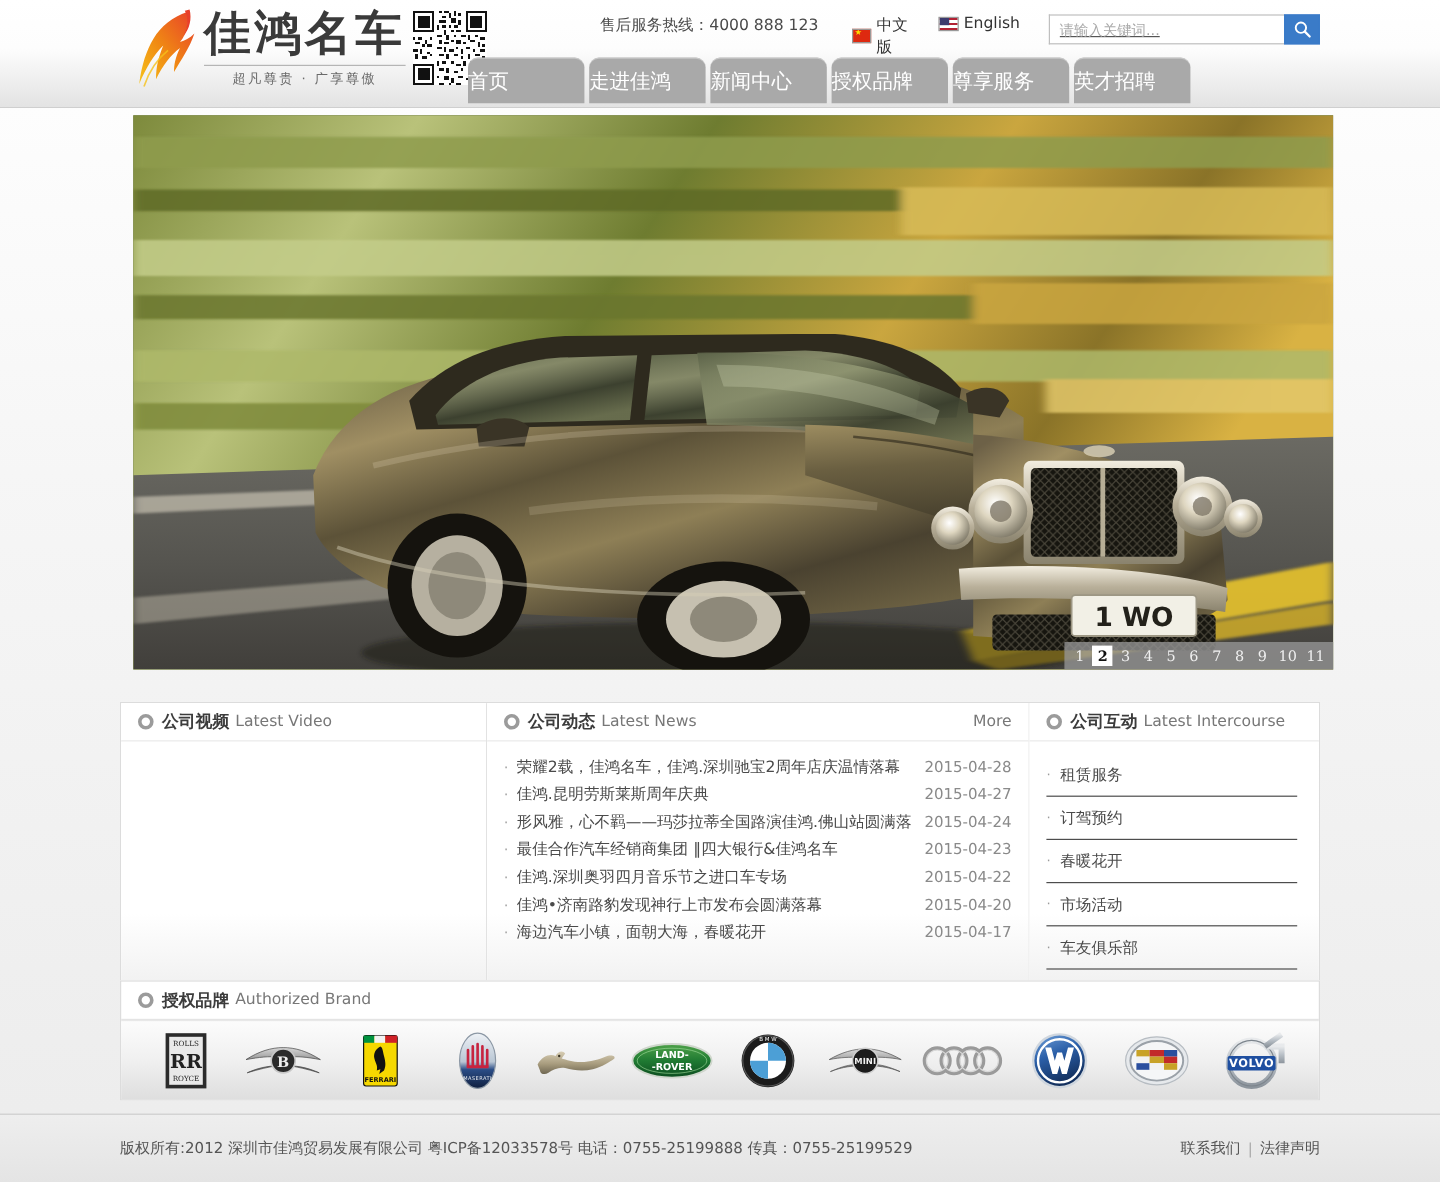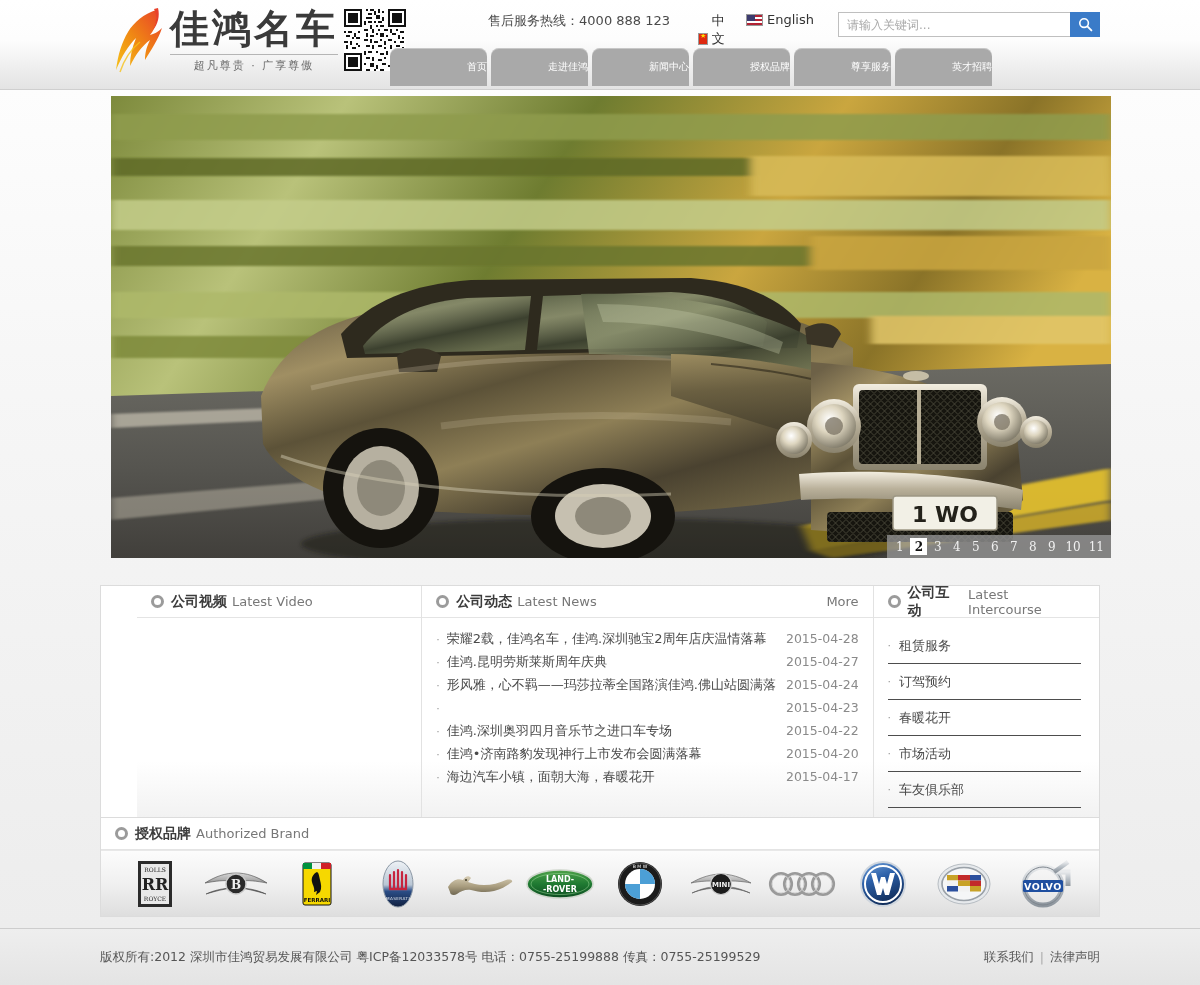--- a/index.html
+++ b/index.html
@@ -42,37 +42,38 @@
   }
   .hotline { font-size: 13px; color: #4a4a4a; margin-right: 22px; white-space: nowrap; }
   .lang { display: flex; align-items: center; font-size: 13px; color: #333; margin-right: 8px; cursor: pointer; }
   .lang .flag { width: 17px; height: 12px; margin-right: 4px; display: inline-block; border: 1px solid #999; }
   .flag-cn { background: #de2910; position: relative; overflow: hidden; }
   .flag-cn::after { content: "★"; position: absolute; color: #ffde00; font-size: 7px; left: 1px; top: -2px; }
   .flag-us { background: repeating-linear-gradient(180deg, #b22234 0 2px, #fff 2px 4px); position: relative; overflow: hidden; }
   .flag-us::before { content: ""; position: absolute; left:0; top:0; width: 8px; height: 6px; background: #3c3b6e; }
   .searchbox { display: flex; margin-left: 10px; }
   .searchbox input {
-    width: 232px; height: 25px; border: 1px solid #bfbfbf; border-right: none;
+    width: 196px; height: 25px; border: 1px solid #bfbfbf; border-right: none;
     padding: 0 8px; font-size: 12px; color: #555; background: #fff; outline: none;
     font-family: "DejaVu Sans", "Liberation Sans", sans-serif;
+    text-decoration: underline;
   }
   .searchbox input::placeholder { color: #aaa; }
   .search-btn {
     width: 30px; height: 25px; background: #3a7bc8; border: 1px solid #3a7bc8;
     display: flex; align-items: center; justify-content: center; cursor: pointer;
   }
 
   
   .nav { position: absolute; left: 390px; top: 48px; display: flex; gap: 4px; }
   .nav-item {
     width: 97px; height: 38px; background: #a9a9a9;
     border-radius: 8px 8px 0 0;
-    display: flex; align-items: center; justify-content: flex-end;
-    color: #fff; font-size: 10px; cursor: pointer;
+    display: flex; align-items: center; justify-content: flex-start;
+    color: #fff; font-size: 17px; cursor: pointer;
     box-shadow: inset 0 1px 0 rgba(255,255,255,.35);
   }
 
   
   .hero {
     position: absolute; left: 111px; top: 96px;
     width: 1000px; height: 462px; overflow: hidden;
     background: #6c7a3a;
   }
   .hero-scene { position: absolute; inset: 0; }
@@ -85,21 +86,21 @@
     min-width: 17px; height: 17px; display: flex; align-items: center; justify-content: center;
     color: #f0f0f0; font-size: 12px; padding: 0 3px; cursor: pointer;
     font-family: "DejaVu Serif", "Liberation Serif", serif;
   }
   .pg.active { background: #fff; color: #111; font-weight: bold; }
 
   
   .panels {
     position: absolute; left: 100px; top: 585px; width: 1000px; height: 232px;
     display: flex; background: #fff;
-    border: 1px solid #dcdcdc; border-bottom: none; padding-left: 36px;
+    border: 1px solid #dcdcdc; border-bottom: none;
   }
   .panel { background: #fff; display: flex; flex-direction: column; }
   .panel.video { width: 305px; border-right: 1px solid #e2e2e2; }
   .panel.news  { width: 452px; border-right: 1px solid #e2e2e2; }
   .panel.inter { width: 241px; }
   .panel-head {
     height: 32px; display: flex; align-items: center; padding: 0 14px;
     border-bottom: 1px solid #e4e4e4; background: #fff;
   }
   .ring {
@@ -520,20 +521,21 @@
             <span class="ttl">佳鸿.昆明劳斯莱斯周年庆典</span>
             <span class="dte">2015-04-27</span>
           </li>
           <li class="news-li">
             <span class="dot">·</span>
             <span class="ttl">形风雅，心不羁——玛莎拉蒂全国路演佳鸿.佛山站圆满落</span>
             <span class="dte">2015-04-24</span>
           </li>
           <li class="news-li">
             <span class="dot">·</span>
+            <span class="ttl">最佳合作汽车经销商集团 ‖四大银行&amp;佳鸿名车</span>
             <span class="dte">2015-04-23</span>
           </li>
           <li class="news-li">
             <span class="dot">·</span>
             <span class="ttl">佳鸿.深圳奥羽四月音乐节之进口车专场</span>
             <span class="dte">2015-04-22</span>
           </li>
           <li class="news-li">
             <span class="dot">·</span>
             <span class="ttl">佳鸿•济南路豹发现神行上市发布会圆满落幕</span>

